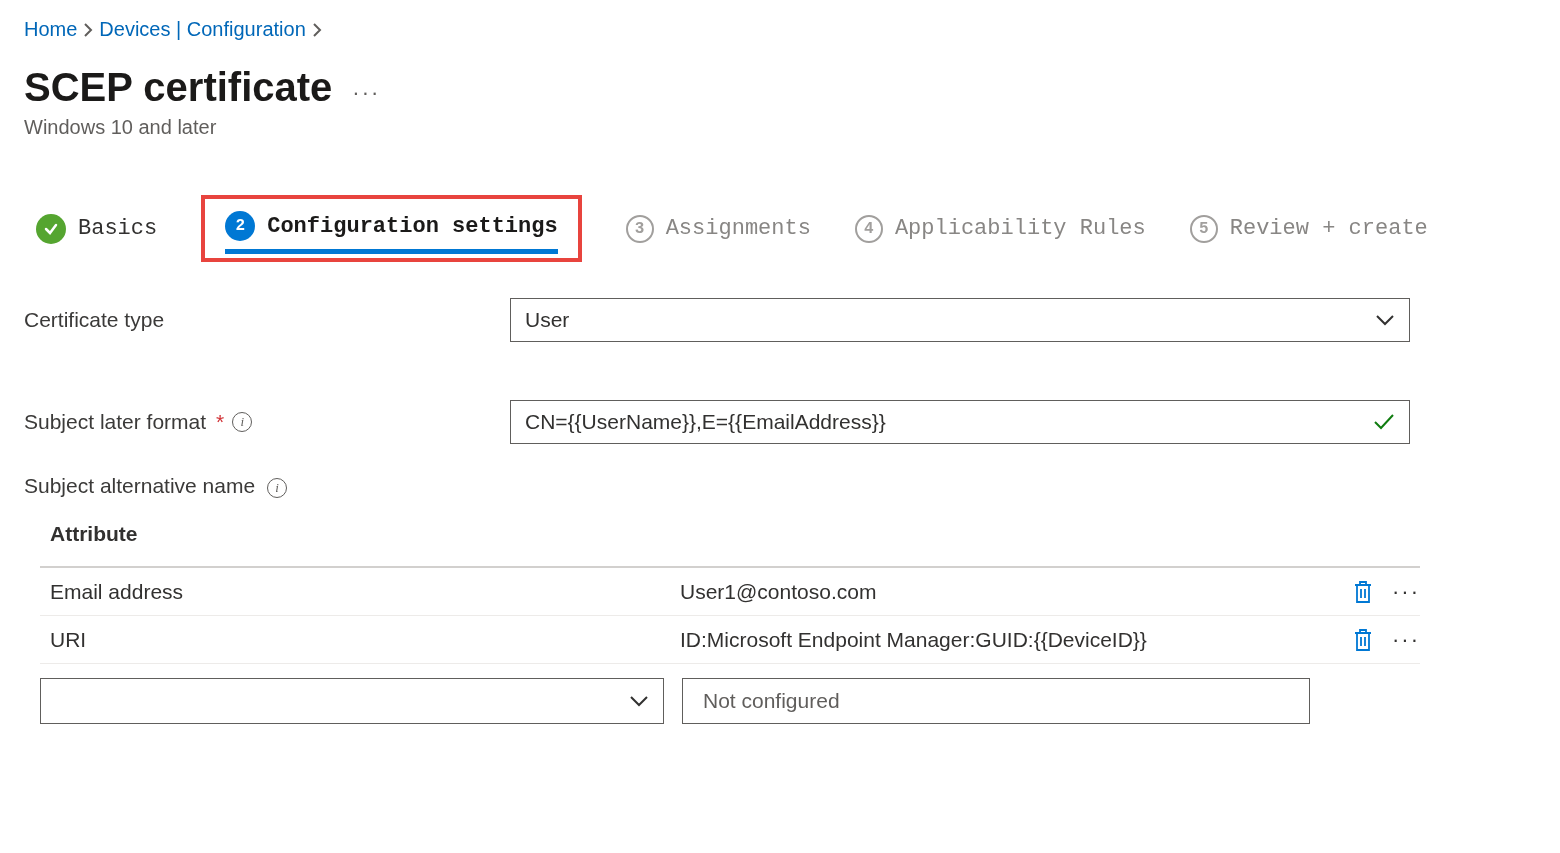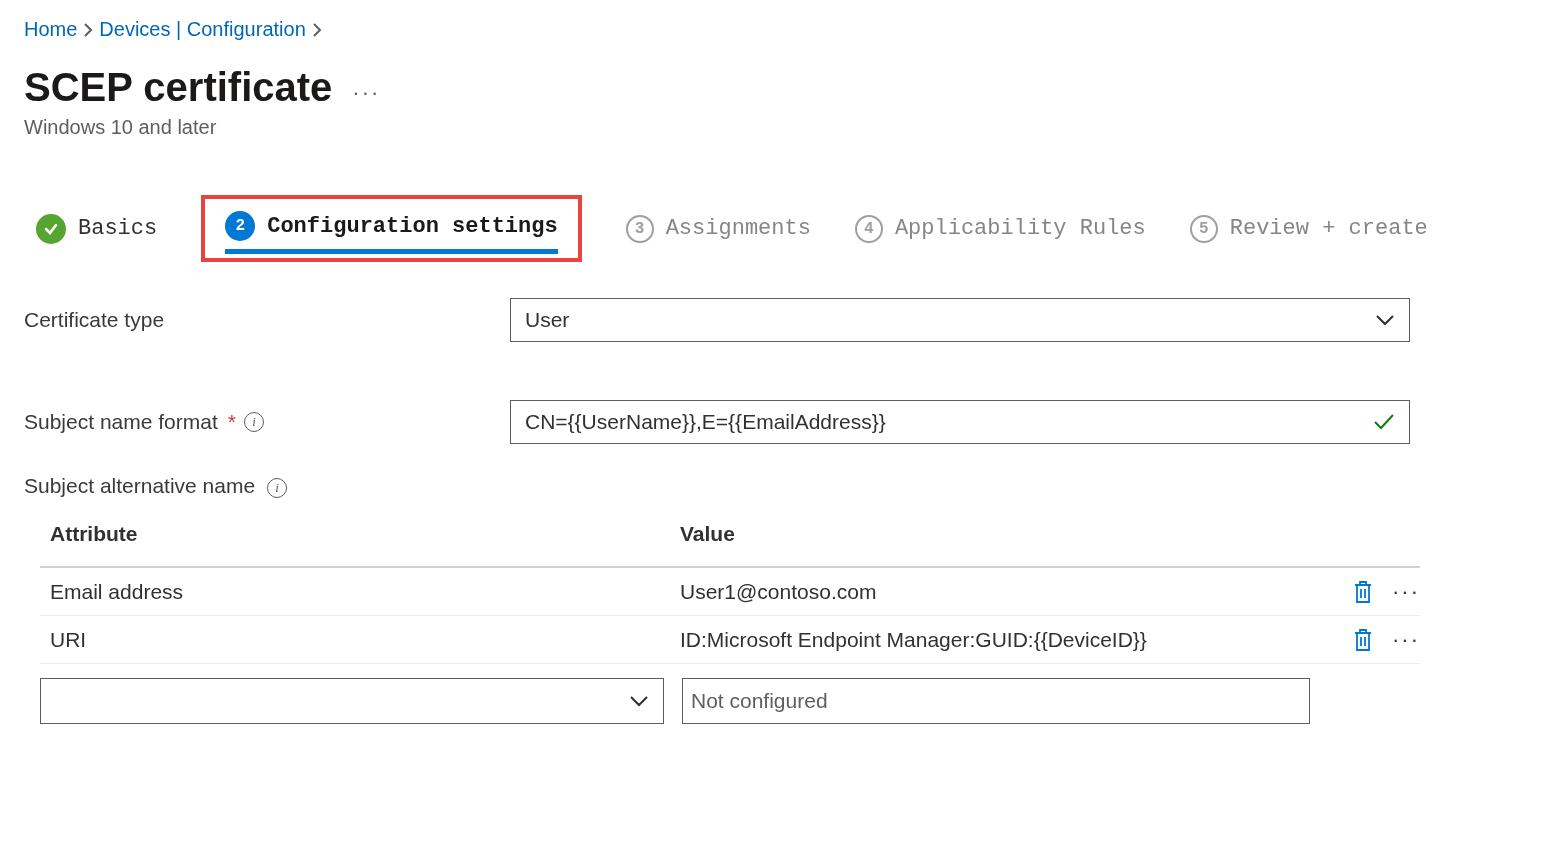--- a/index.html
+++ b/index.html
@@ -156,21 +156,21 @@
     .trash { color: #0078d4; cursor: pointer; }
     .row-dots { color: #323130; font-size: 22px; letter-spacing: 2px; cursor:pointer;}
     .new-row { display: flex; gap: 18px; margin-top: 14px;}
     .new-select {
       width: 624px; height: 46px; border: 1px solid #605e5c;
       display:flex; align-items:center; justify-content:space-between;
       padding: 0 14px; font-size: 21px; background:#fff; cursor:pointer;
     }
     .new-input {
       width: 628px; height: 46px; border: 1px solid #605e5c;
-      padding: 0 8px; font-size: 21px; color:#605e5c; background:#fff;
+      padding: 0 20px; font-size: 21px; color:#605e5c; background:#fff;
       display:flex; align-items:center;
     }
     svg { display:block; }
   </style>
 </head>
 <body>
 
 <div class="breadcrumb">
   <a>Home</a>
   <span class="chev">
@@ -232,21 +232,21 @@
     <span class="arrow">
       <svg width="20" height="12" viewBox="0 0 20 12">
           <path d="M2 2 L10 10 L18 2" stroke="#323130" stroke-width="2" fill="none"></path>
         </svg>
     </span>
   </div>
 </div>
 
 <div class="form-row tight">
   <div class="form-label">
-    <span>Subject name format</span>
+    <span>Subject later format</span>
     <span class="req">*</span>
     <span class="info-icon">i</span>
   </div>
   <div class="text-input">
     <span>CN={{UserName}},E={{EmailAddress}}</span>
     <span class="check">
       <svg width="22" height="18" viewBox="0 0 22 18">
           <path d="M2 9 L8 15 L20 2" stroke="#107c10" stroke-width="2" fill="none"></path>
         </svg>
     </span>
@@ -254,21 +254,20 @@
 </div>
 
 <div class="section-label">
   <span>Subject alternative name</span>
   <span class="info-icon">i</span>
 </div>
 
 <div class="table">
   <div class="thead">
     <div class="col-attr">Attribute</div>
-    <div class="col-val">Value</div>
     <div class="col-act"></div>
   </div>
 
   <div class="trow">
     <div class="col-attr">Email address</div>
     <div class="col-val">User1@contoso.com</div>
     <div class="col-act">
       <span class="trash">
         <svg width="22" height="24" viewBox="0 0 22 24">
             <path d="M3 5 H19 M8 5 V2 H14 V5 M5 5 V22 H17 V5 M9 9 V18 M13 9 V18" stroke="#0078d4" stroke-width="1.8" fill="none"></path>

